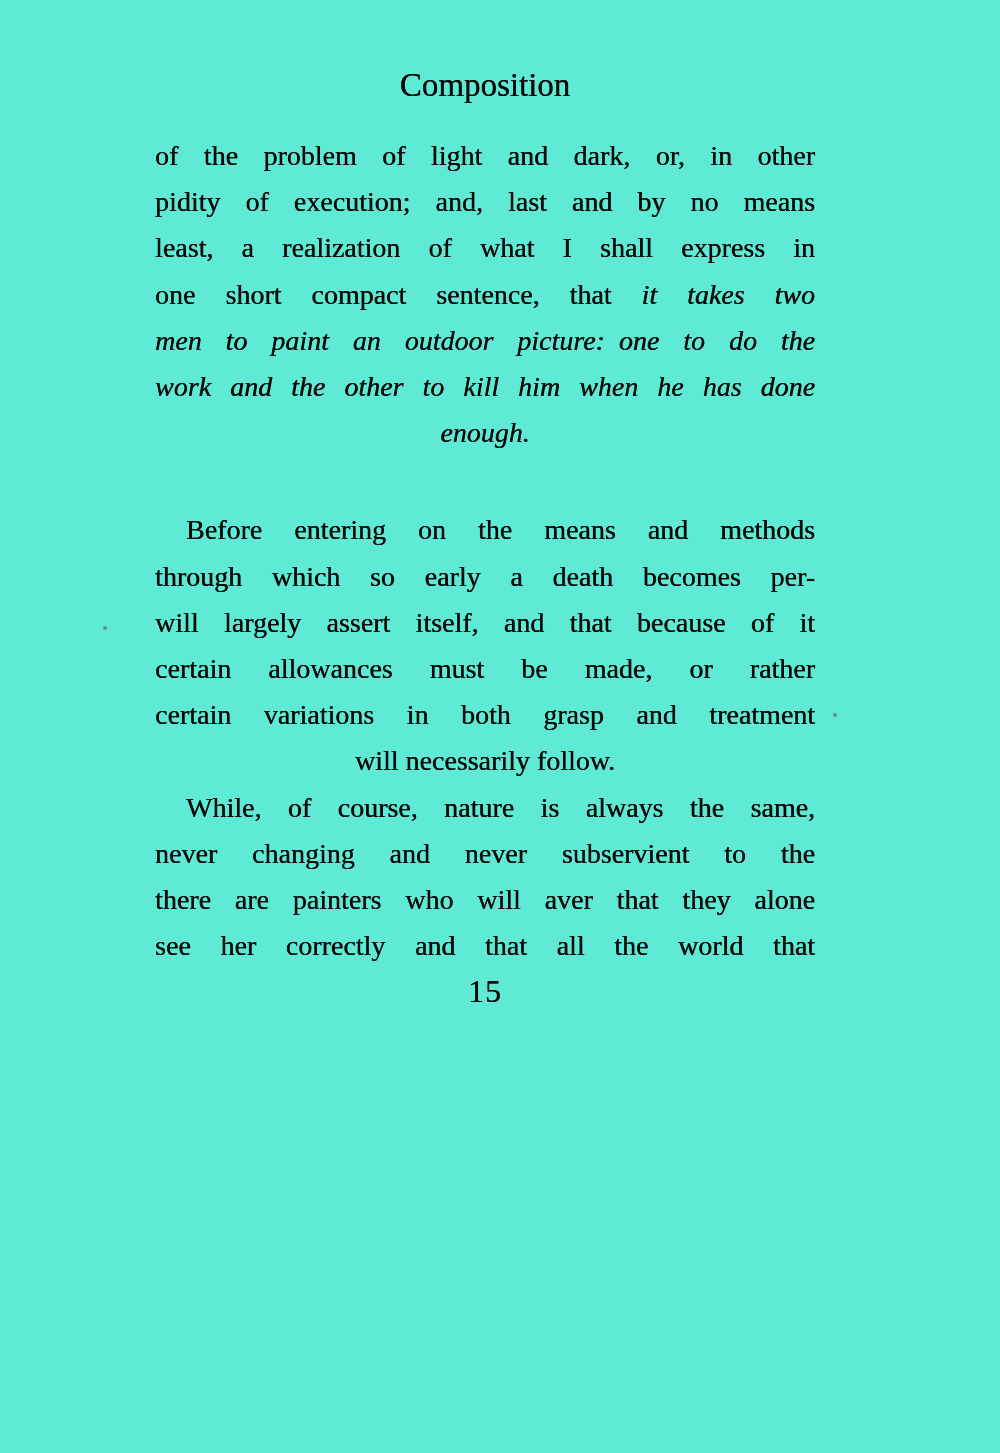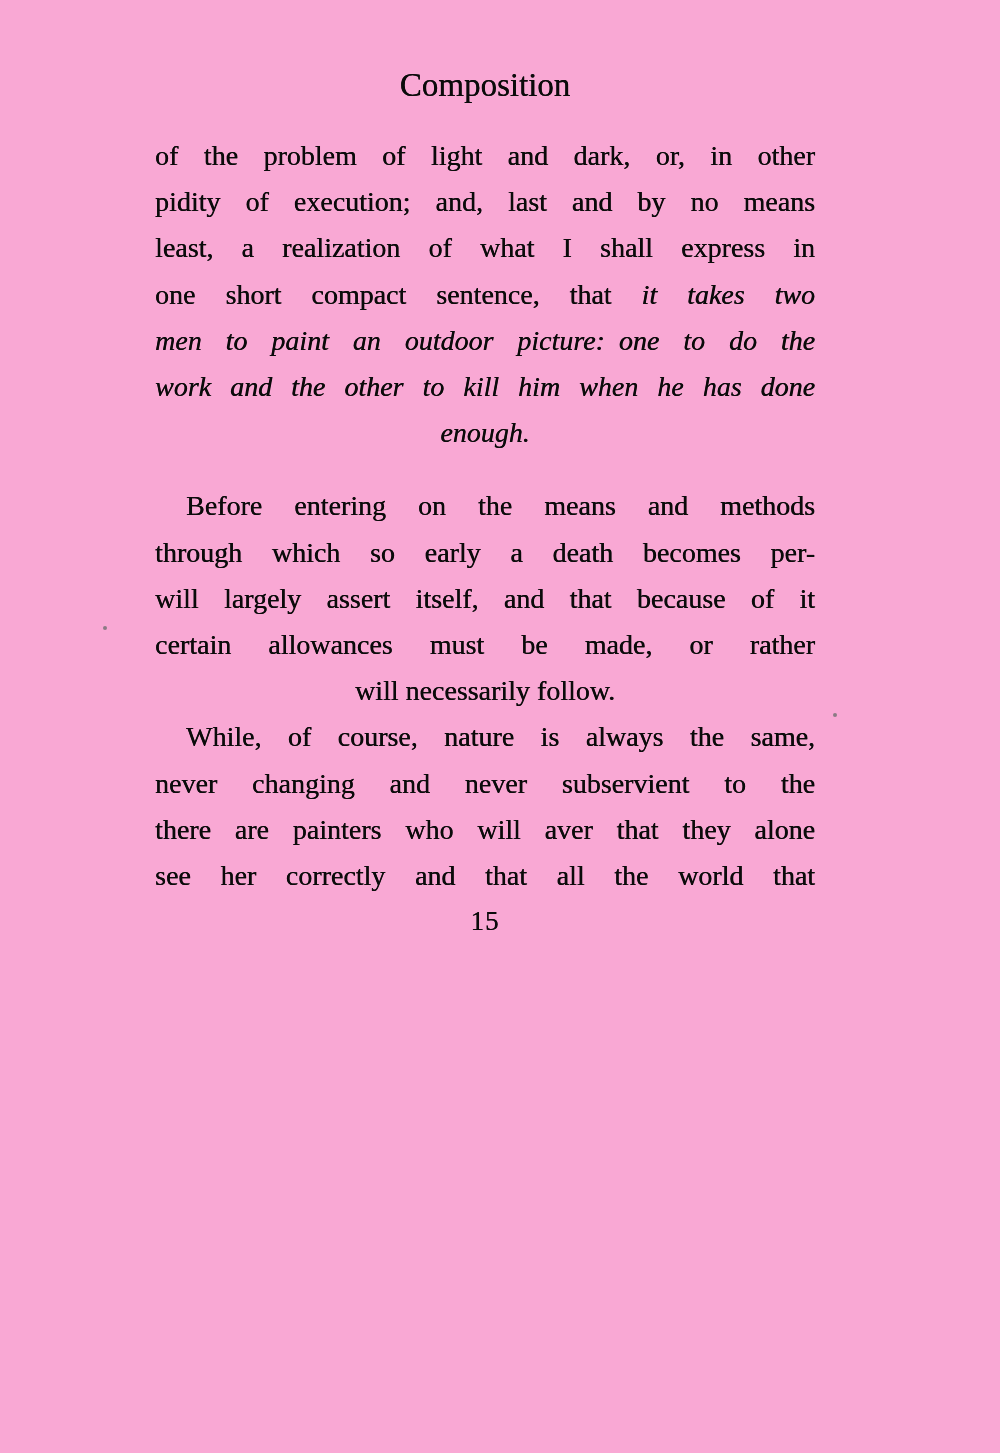--- a/index.html
+++ b/index.html
@@ -4,21 +4,21 @@
 <style>
   html, body {
     margin: 0;
     padding: 0;
     background: #ffffff;
   }
   .page {
     position: relative;
     width: 1000px;
     height: 1453px;
-    background: #f9a8d4;
+    background: #5eead4;
     color: #0b0b0b;
     font-family: "Liberation Serif", "DejaVu Serif", serif;
     overflow: hidden;
   }
   .running-head {
     width: 660px;
     margin: 0 0 0 155px;
     padding-top: 66px;
     text-align: center;
     font-size: 33px;
@@ -26,30 +26,30 @@
     text-shadow: 0.35px 0 0 currentColor;
   }
   .text-block {
     width: 660px;
     margin: 29px 0 0 155px;
     font-size: 28px;
     line-height: 46.2px;
     text-shadow: 0.35px 0 0 currentColor;
   }
   .para { margin: 0; }
-  .para.space-before { margin-top: 27px; }
+  .para.space-before { margin-top: 51px; }
   .line { text-align: center; white-space: normal; }
   .line.just { text-align: justify; text-align-last: justify; }
   .line.indent { text-indent: 31px; }
   .it { font-style: italic; }
   .folio {
     width: 660px;
     margin: 6px 0 0 155px;
     text-align: center;
-    font-size: 27px;
+    font-size: 32px;
     line-height: 32px;
     letter-spacing: 1px;
     text-shadow: 0.3px 0 0 currentColor;
   }
   .speck {
     position: absolute;
     background: #6f6f6f;
     border-radius: 50%;
     opacity: 0.8;
   }
@@ -68,20 +68,21 @@
         <div class="line just"><span>one short compact sentence, that </span><span class="it">it takes two</span></div>
         <div class="line just"><span class="it">men to paint an outdoor picture: one to do the</span></div>
         <div class="line just"><span class="it">work and the other to kill him when he has done</span></div>
         <div class="line"><span class="it">enough.</span></div>
       </div>
       <div class="para space-before">
         <div class="line just indent"><span>Before entering on the means and methods</span></div>
         <div class="line just"><span>through which so early a death becomes per-</span></div>
         <div class="line just"><span>will largely assert itself, and that because of it</span></div>
         <div class="line just"><span>certain allowances must be made, or rather</span></div>
+        <div class="line just"><span>certain variations in both grasp and treatment</span></div>
         <div class="line"><span>will necessarily follow.</span></div>
       </div>
       <div class="para">
         <div class="line just indent"><span>While, of course, nature is always the same,</span></div>
         <div class="line just"><span>never changing and never subservient to the</span></div>
         <div class="line just"><span>there are painters who will aver that they alone</span></div>
         <div class="line just"><span>see her correctly and that all the world that</span></div>
       </div>
     </div>
 

